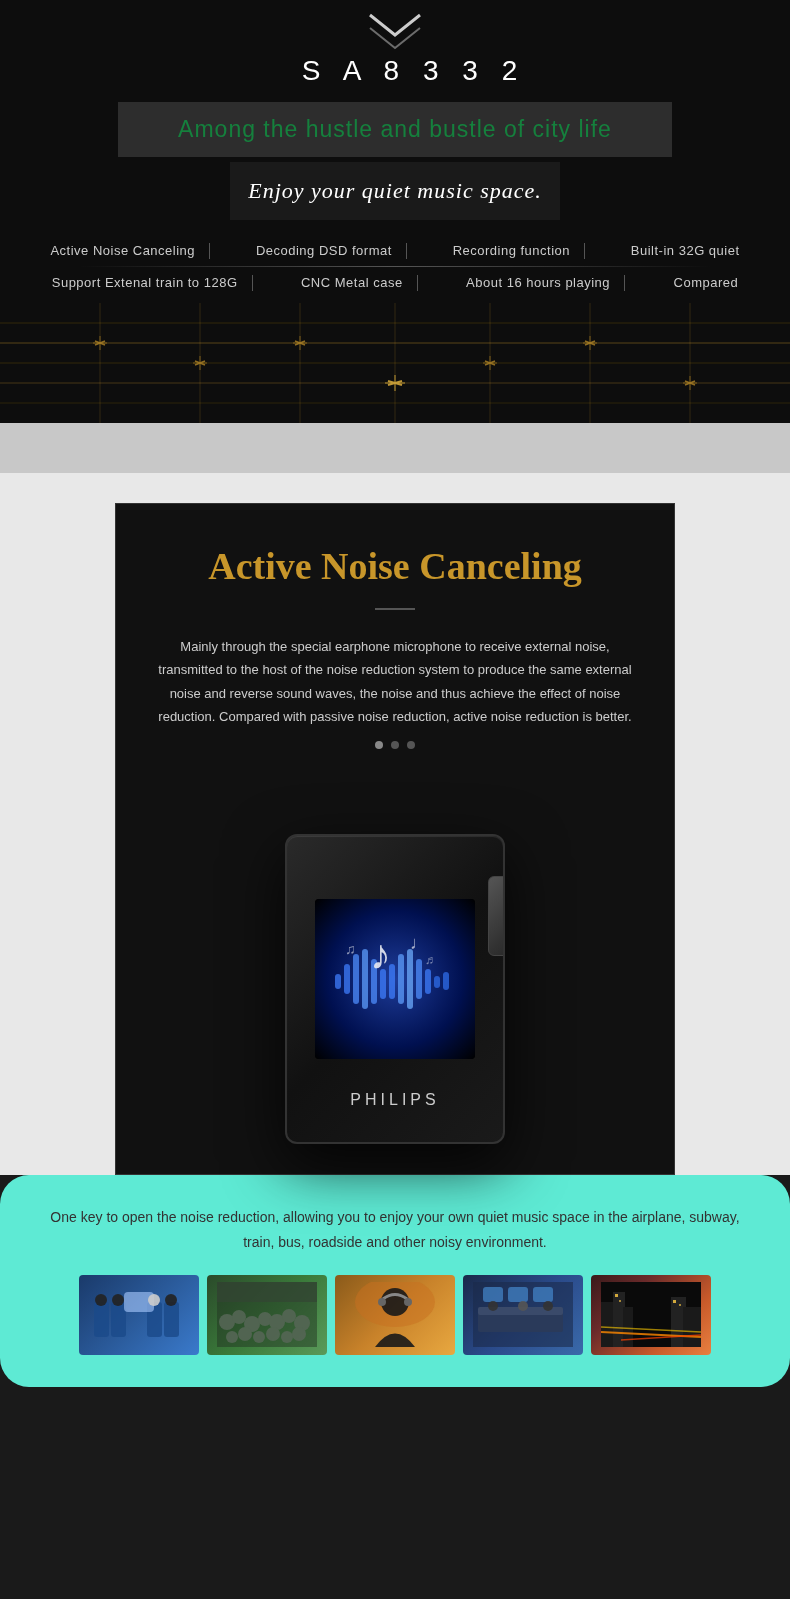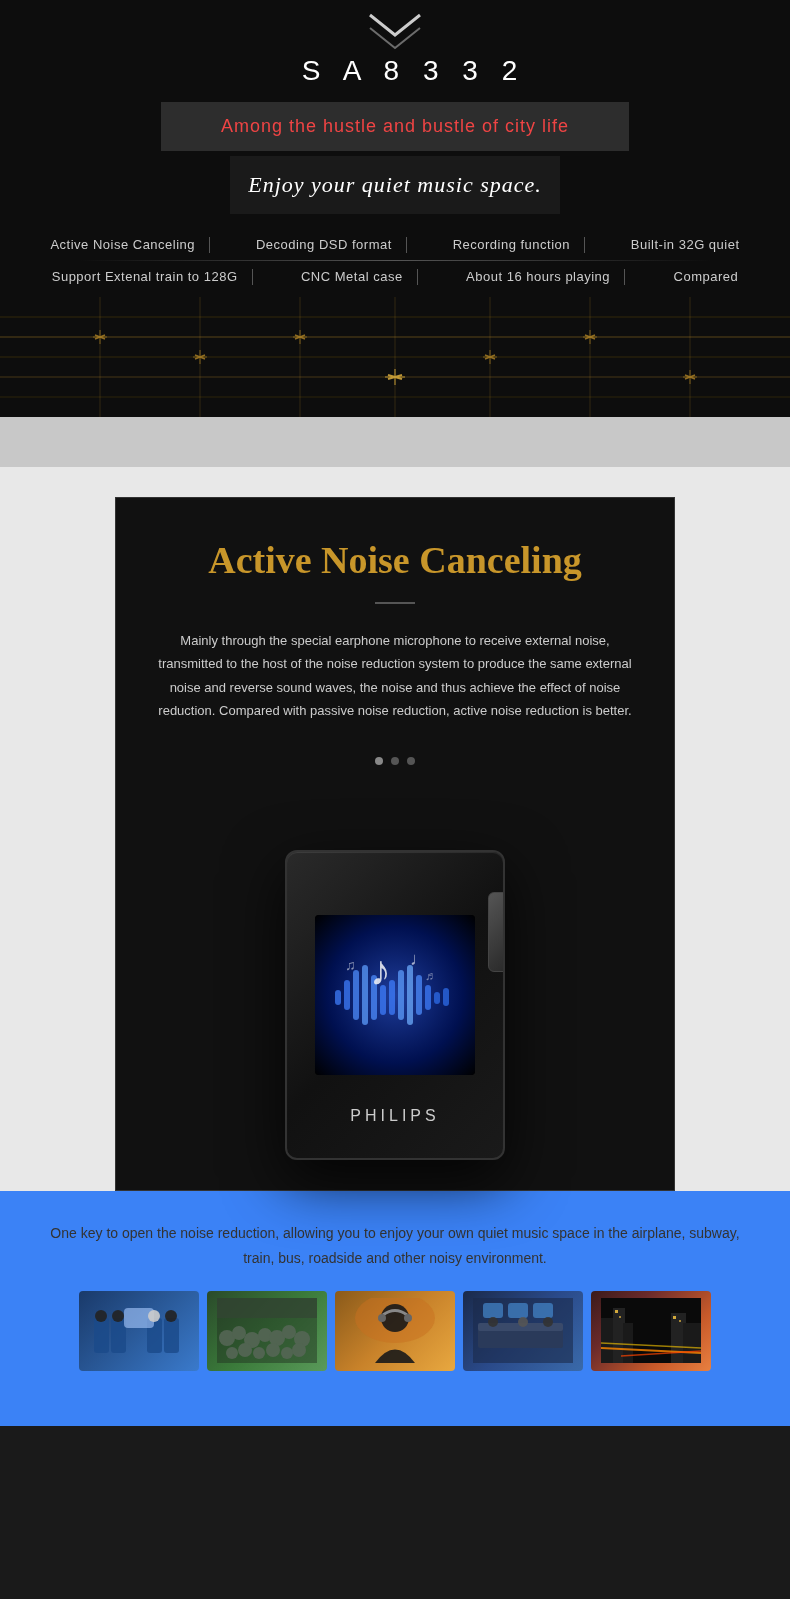--- a/index.html
+++ b/index.html
@@ -36,22 +36,22 @@
     }
 
     .tagline-box {
       background: rgba(60,60,60,0.7);
       display: inline-block;
       padding: 14px 60px;
       margin-bottom: 5px;
     }
 
     .tagline-box span {
-      color: #ef4444;
-      font-size: 18px;
+      color: #15803d;
+      font-size: 23px;
       letter-spacing: 1px;
     }
 
     .tagline2-box {
       background: #1a1a1a;
       display: block;
       padding: 16px 0;
       margin: 0 auto;
       width: 330px;
     }
@@ -144,21 +144,21 @@
       height: 2px;
       background: #555;
       margin: 0 auto 25px;
     }
 
     .anc-description {
       color: #ccc;
       font-size: 13px;
       line-height: 1.8;
       padding: 0 10px;
-      margin-bottom: 34px;
+      margin-bottom: 12px;
     }
 
     .dots-row {
       display: flex;
       justify-content: center;
       gap: 8px;
       margin-bottom: 25px;
     }
 
     .dot {
@@ -242,23 +242,24 @@
       top: 40px;
       width: 35px;
       height: 80px;
       background: linear-gradient(135deg, #555, #222);
       border-radius: 6px;
       border: 1px solid #444;
     }
 
     
     .bottom-section {
-      background: #3b82f6;
-      padding: 30px 40px 35px;
+      background: #5eead4;
+      padding: 30px 40px 12px;
       text-align: left;
+      border-radius: 29px;
     }
 
     .bottom-description {
       color: #333;
       font-size: 14px;
       line-height: 1.8;
       max-width: 700px;
       margin: 0 auto;
       text-align: center;
     }

